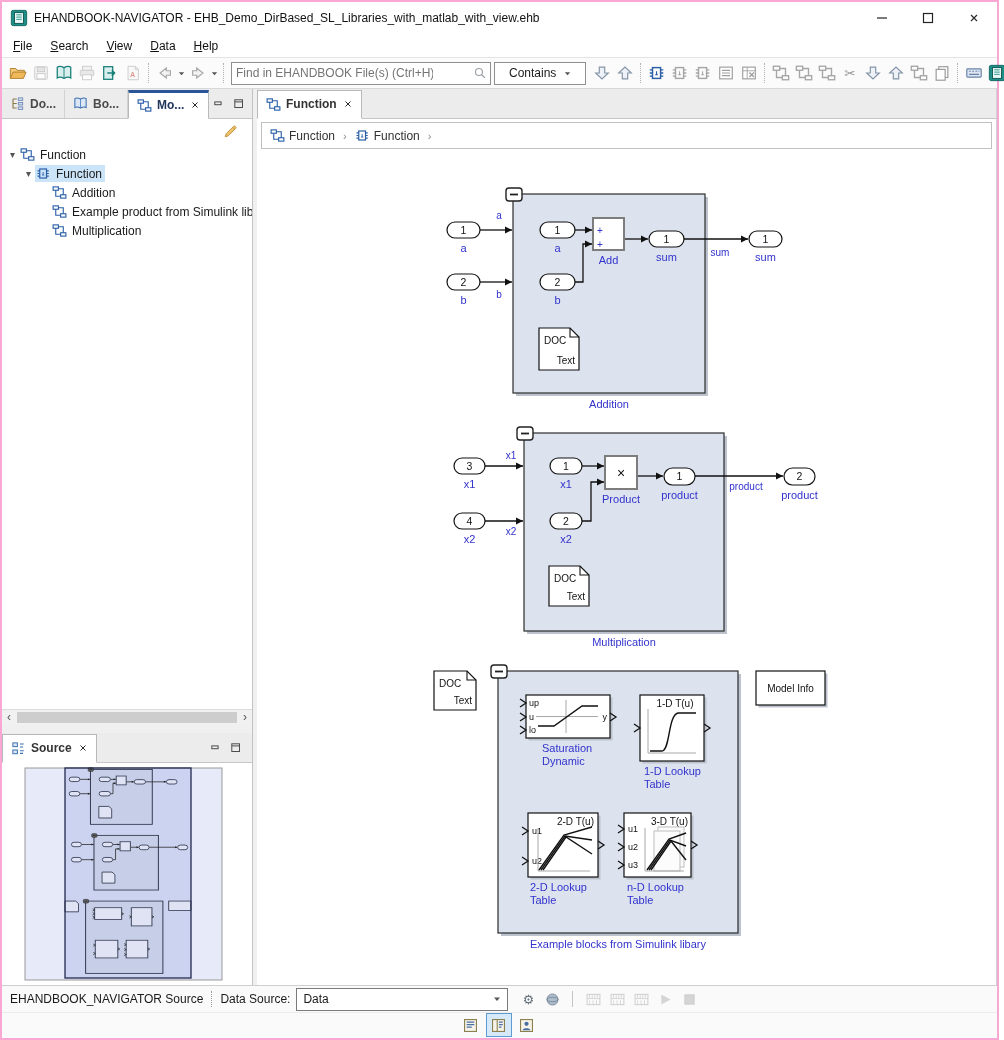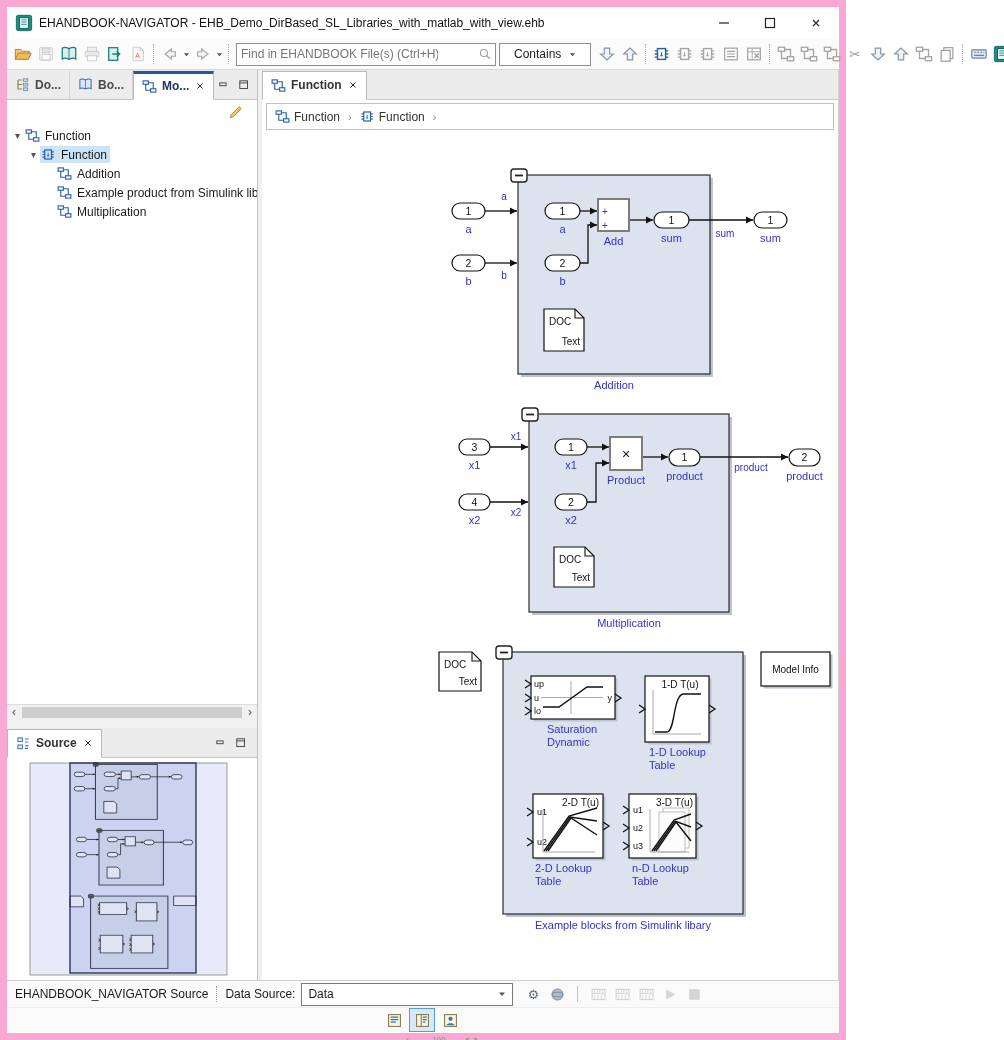--- a/index.html
+++ b/index.html
@@ -1,17 +1,17 @@
 <!DOCTYPE html>
 <html><head>
 <meta charset="utf-8">
 <style>
   html,body{margin:0;padding:0;background:#fff;}
   body{width:1004px;height:1040px;overflow:hidden;font-family:"Liberation Sans",sans-serif;font-size:12px;color:#1a1a1a;position:relative;}
-  .window{width:846px;height:1040px;display:flex;flex-direction:column;border:7px solid #f9a8d4;box-sizing:border-box;}
+  .window{width:999px;height:1040px;display:flex;flex-direction:column;border:2px solid #f9a8d4;box-sizing:border-box;}
   
   .titlebar{height:32px;display:flex;align-items:center;background:#fff;flex:0 0 auto;}
   .titlebar .appicon{width:18px;height:18px;margin:0 6px 0 8px;flex:0 0 auto;}
   .titlebar .title{font-size:12px;color:#111;white-space:nowrap;overflow:hidden;}
   .wbtns{margin-left:auto;display:flex;height:32px;}
   .wbtn{width:46px;height:32px;display:flex;align-items:center;justify-content:center;cursor:default;}
   .wbtn svg{width:12px;height:12px;}
   
   .menubar{height:23px;display:flex;align-items:center;background:#fff;border-bottom:1px solid #e4e4e4;flex:0 0 auto;padding-left:2px;}
   .menuitem{padding:2px 9px;color:#111;}
@@ -305,20 +305,27 @@
           </svg>
         </div>
       <div class="wbtn">
           <svg>
             <use href="#sy-x"></use>
           </svg>
         </div>
     </div>
   </div>
 
+  <div class="menubar" id="menubar">
+      <span class="menuitem"><u>F</u>ile</span>
+      <span class="menuitem"><u>S</u>earch</span>
+      <span class="menuitem"><u>V</u>iew</span>
+      <span class="menuitem"><u>D</u>ata</span>
+      <span class="menuitem"><u>H</u>elp</span>
+    </div>
 
   <div class="toolbar">
     <span id="tb-left" style="display:flex;align-items:center">
         <div class="tbtn">
           <svg>
             <use href="#sy-folder"></use>
           </svg>
         </div>
         <div class="tbtn dis">
           <svg>

